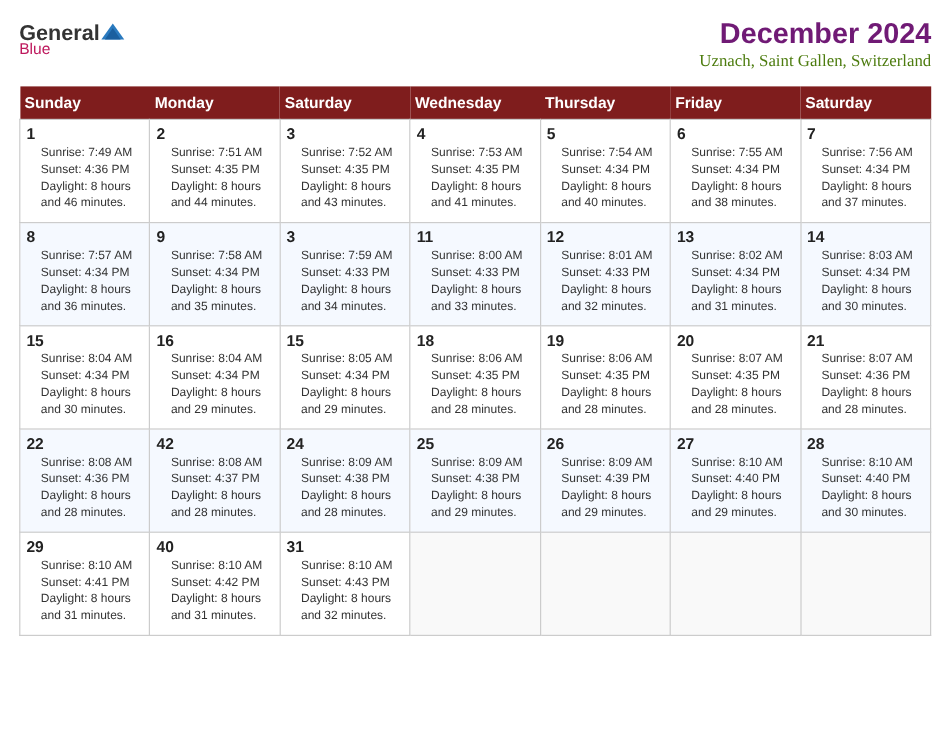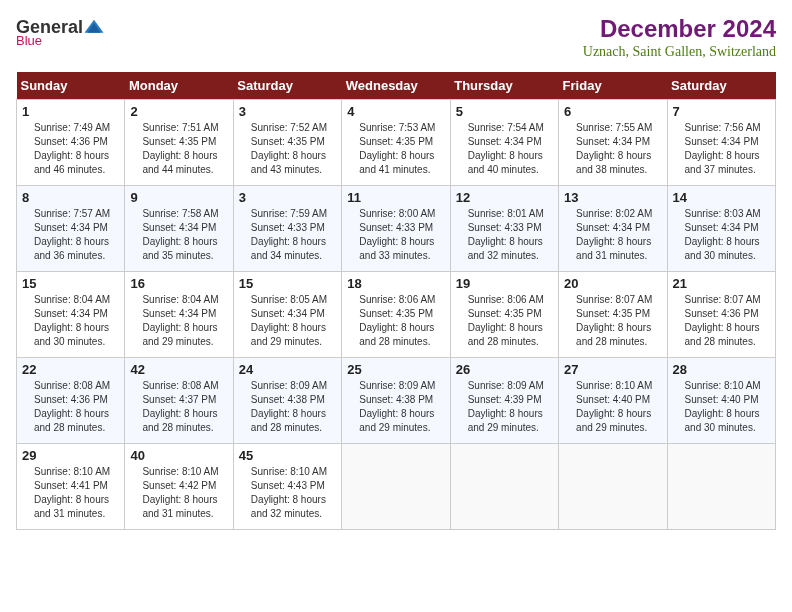--- a/index.html
+++ b/index.html
@@ -311,21 +311,21 @@
           Sunrise: 8:10 AM<br>Sunset: 4:41 PM<br>Daylight: 8 hours and 31 minutes.
         </div>
       </td>
         <td>
         <span class="day-num">40</span>
         <div class="day-detail">
           Sunrise: 8:10 AM<br>Sunset: 4:42 PM<br>Daylight: 8 hours and 31 minutes.
         </div>
       </td>
         <td>
-        <span class="day-num">45</span>
+        <span class="day-num">31</span>
         <div class="day-detail">
           Sunrise: 8:10 AM<br>Sunset: 4:43 PM<br>Daylight: 8 hours and 32 minutes.
         </div>
       </td>
         <td class="empty-cell"></td>
         <td class="empty-cell"></td>
         <td class="empty-cell"></td>
         <td class="empty-cell"></td>
       </tr>
     </tbody>

